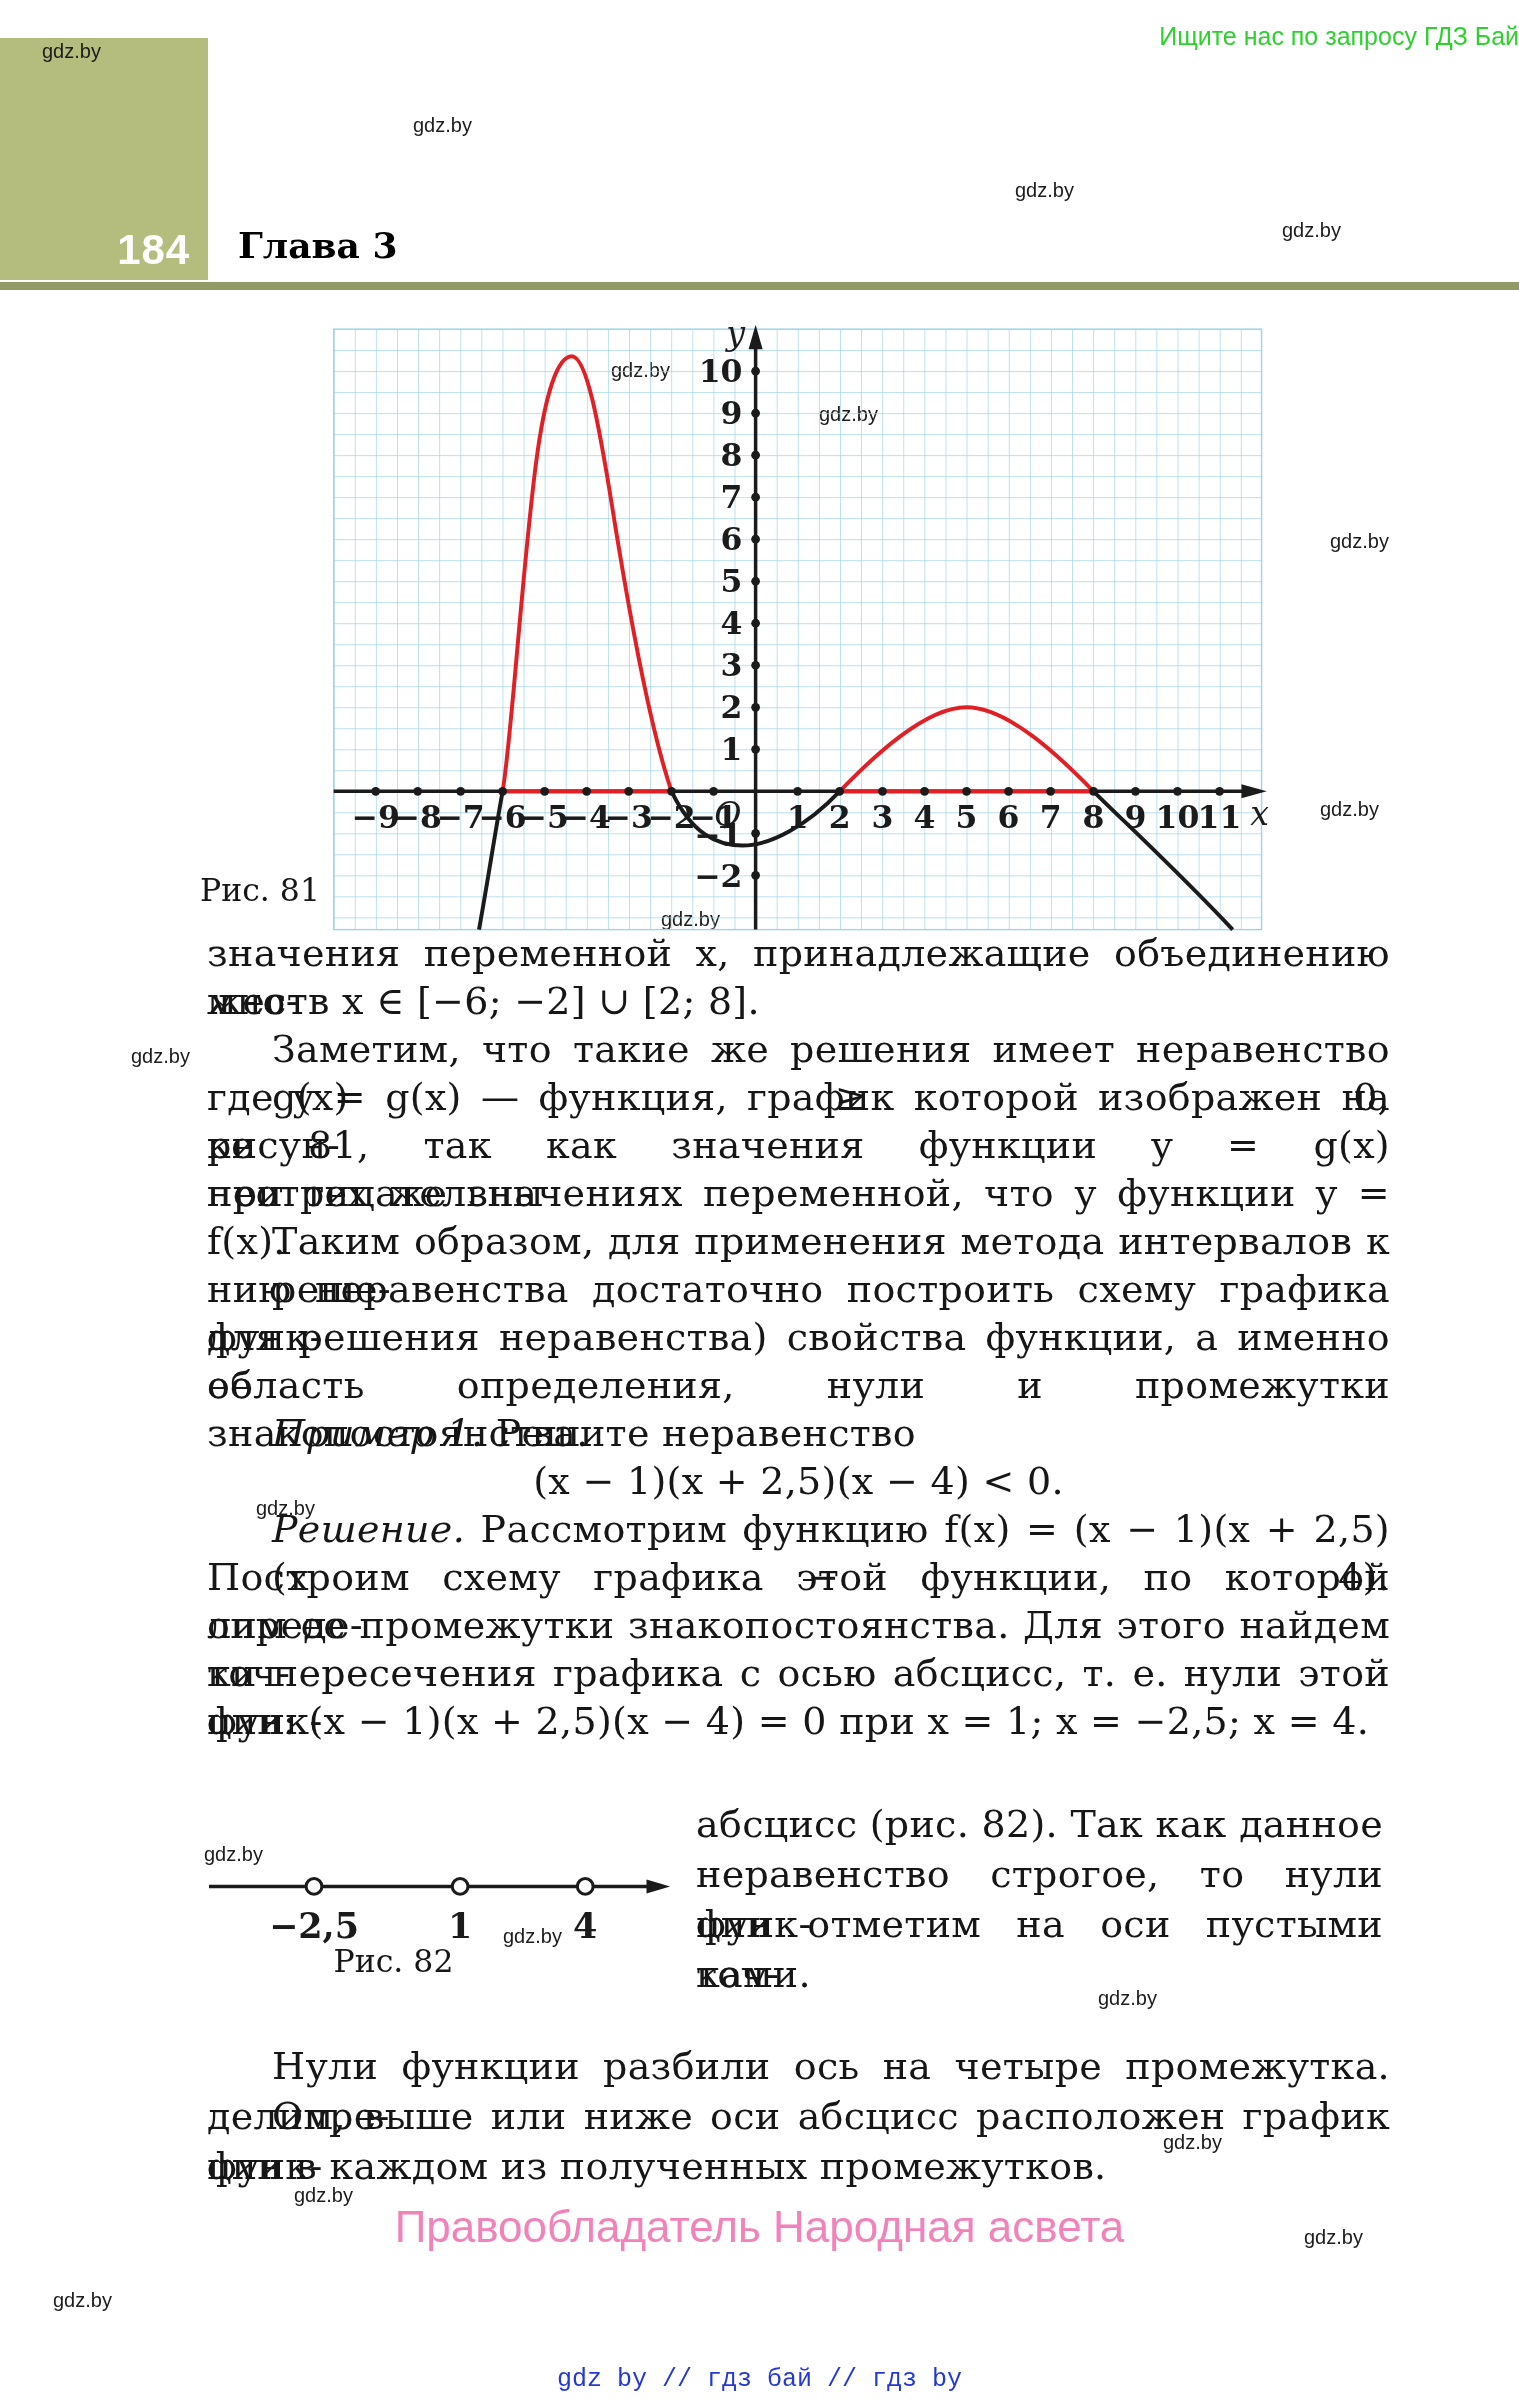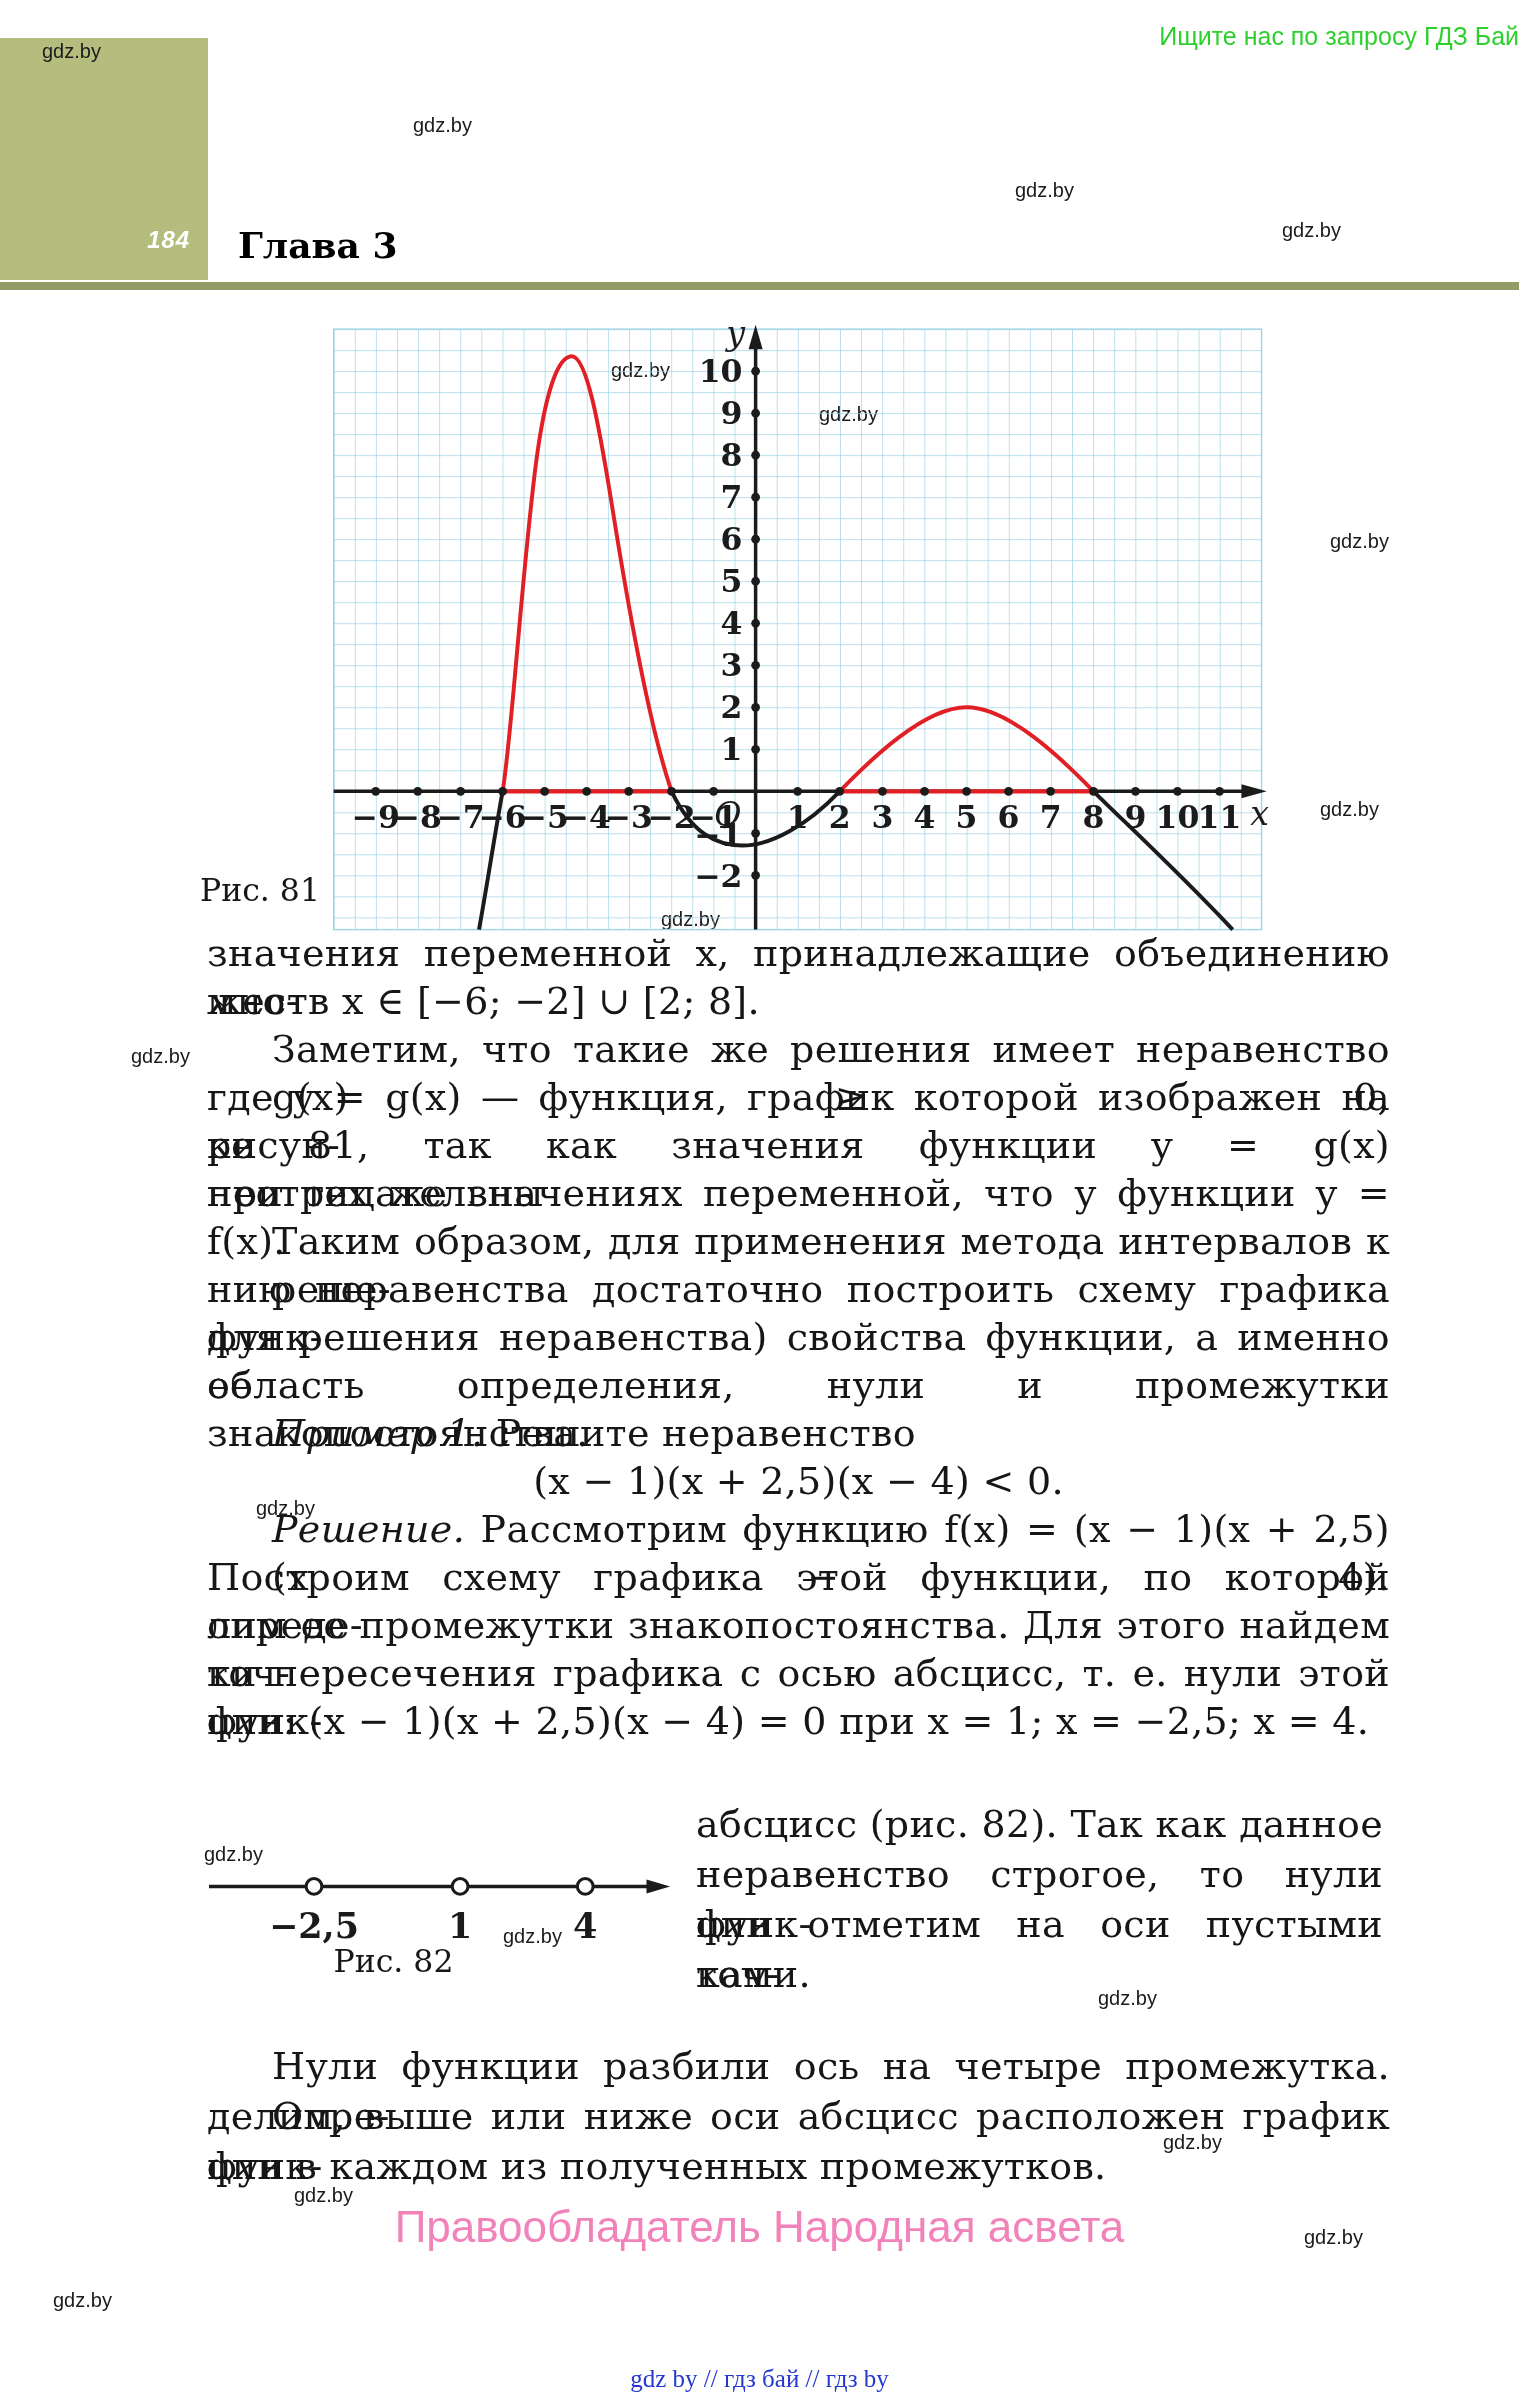--- a/index.html
+++ b/index.html
@@ -4,21 +4,21 @@
 <style>
   html,body{margin:0;padding:0;}
   body{width:1519px;height:2401px;position:relative;background:#ffffff;overflow:hidden;
        font-family:"DejaVu Serif", serif;color:#161616;}
   .abs{position:absolute;}
   
   .green-note{left:0;top:22px;width:1519px;text-align:right;font-family:"Liberation Sans",sans-serif;
               font-size:25px;color:#2ed02e;}
   .sidebar{left:0;top:38px;width:208px;height:242px;background:#b5bd7e;}
   .pagenum{left:53px;top:226px;width:137px;text-align:right;font-family:"Liberation Sans",sans-serif;
-           font-size:24px;font-weight:bold;color:#ffffff;letter-spacing:0.9px;font-style:italic;}
+           font-size:42px;font-weight:bold;color:#ffffff;letter-spacing:0.9px;}
   .chapter{left:238px;top:224px;font-size:36px;font-weight:bold;color:#000000;}
   .rule{left:0;top:282px;width:1519px;height:7.9px;background:#939c66;}
   
   .wm{font-family:"Liberation Sans",sans-serif;font-size:20px;color:#1c1c1c;white-space:nowrap;}
   
   .figcap{font-size:31.5px;color:#161616;}
   
   .tblock{left:207px;width:1183px;}
   .tblock .ln{height:48px;line-height:48px;font-size:38px;letter-spacing:0.3px;white-space:nowrap;}
   .tblock .j{white-space:normal;text-align:justify;text-align-last:justify;}
@@ -27,21 +27,21 @@
   .it{font-style:italic;}
   .rblock{left:696px;top:1799px;width:687px;}
   .rblock .ln{height:50px;line-height:50px;font-size:38px;letter-spacing:0.3px;}
   .rblock .j{text-align:justify;text-align-last:justify;}
   .bblock{left:207px;top:2041px;width:1183px;}
   .bblock .ln{height:50px;line-height:50px;font-size:38px;letter-spacing:0.3px;}
   .bblock .j{text-align:justify;text-align-last:justify;}
   
   .copyright{left:0;top:2202px;width:1519px;text-align:center;font-family:"Liberation Sans",sans-serif;
              font-size:44px;color:#f283ba;}
-  .footer{left:0;top:2365px;width:1519px;text-align:center;font-family:Liberation Serif, serif;
+  .footer{left:0;top:2365px;width:1519px;text-align:center;font-family:Liberation Mono, monospace;
           font-size:25px;color:#2439cf;}
   svg text{font-family:"DejaVu Serif",serif;}
   .tick{font-size:36px;font-weight:bold;fill:#1b1b1b;}
   .axl{font-size:38px;font-style:italic;fill:#1b1b1b;}
   .nlbl{font-size:40px;font-weight:bold;fill:#1b1b1b;}
 </style>
 </head>
 <body>
 
 <div class="abs green-note">Ищите нас по запросу ГДЗ Бай</div>

